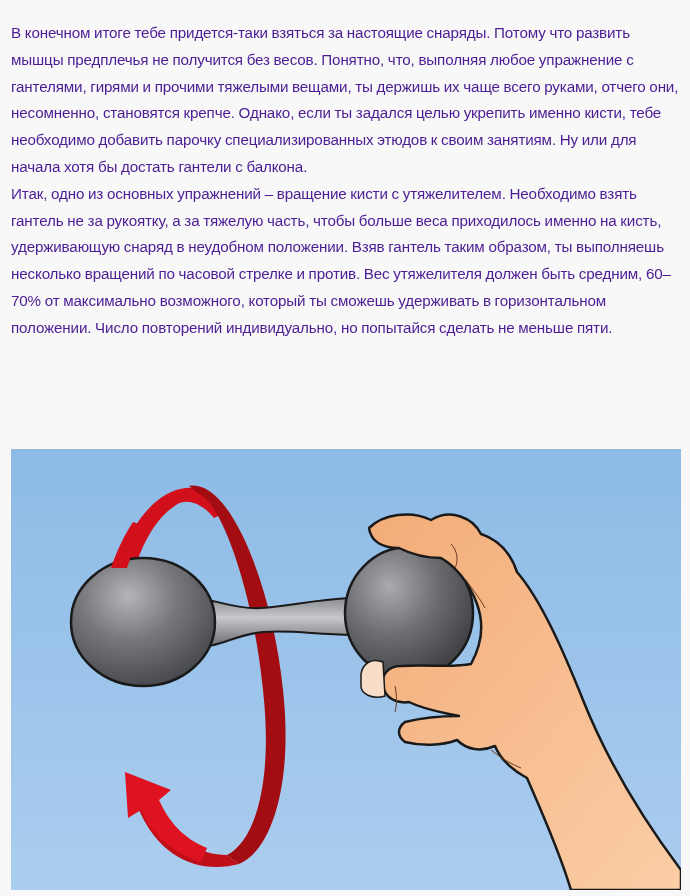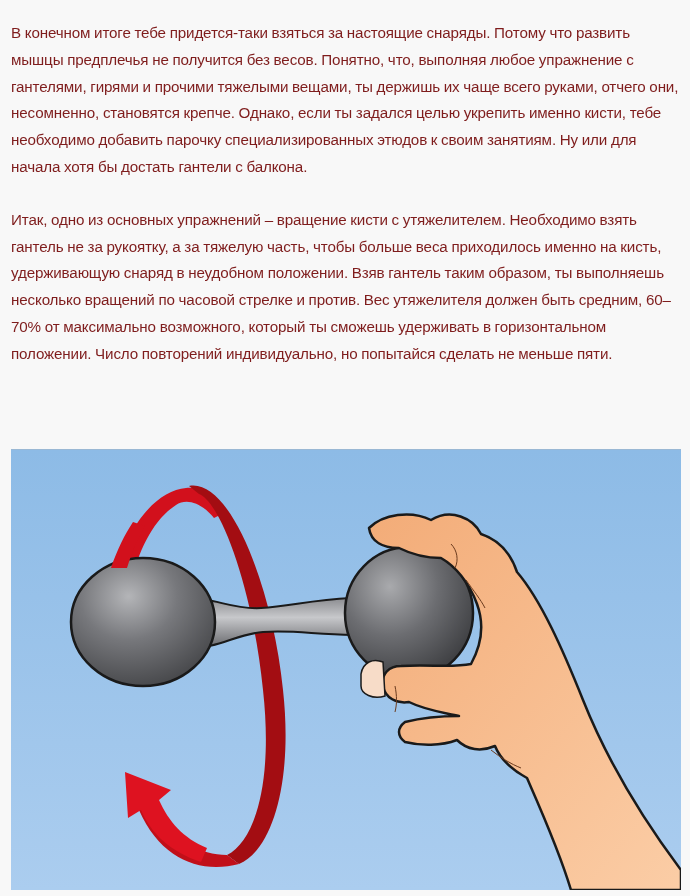--- a/index.html
+++ b/index.html
@@ -20,24 +20,23 @@
       left: 11px;
       top: 20px;
       width: 672px;
     }
     .para {
       margin: 0;
       font-size: 15.2px;
       line-height: 26.8px;
       letter-spacing: -0.15px;
       word-spacing: -0.3px;
-      color: #7f1d1d;
+      color: #4c1d95;
     }
     .para + .para {
-      margin-top: 26px;
     }
     .figure {
       position: absolute;
       left: 11px;
       top: 449px;
       width: 670px;
       height: 440px;
       overflow: hidden;
       border-top: 1px solid #9ab8d4;
     }

